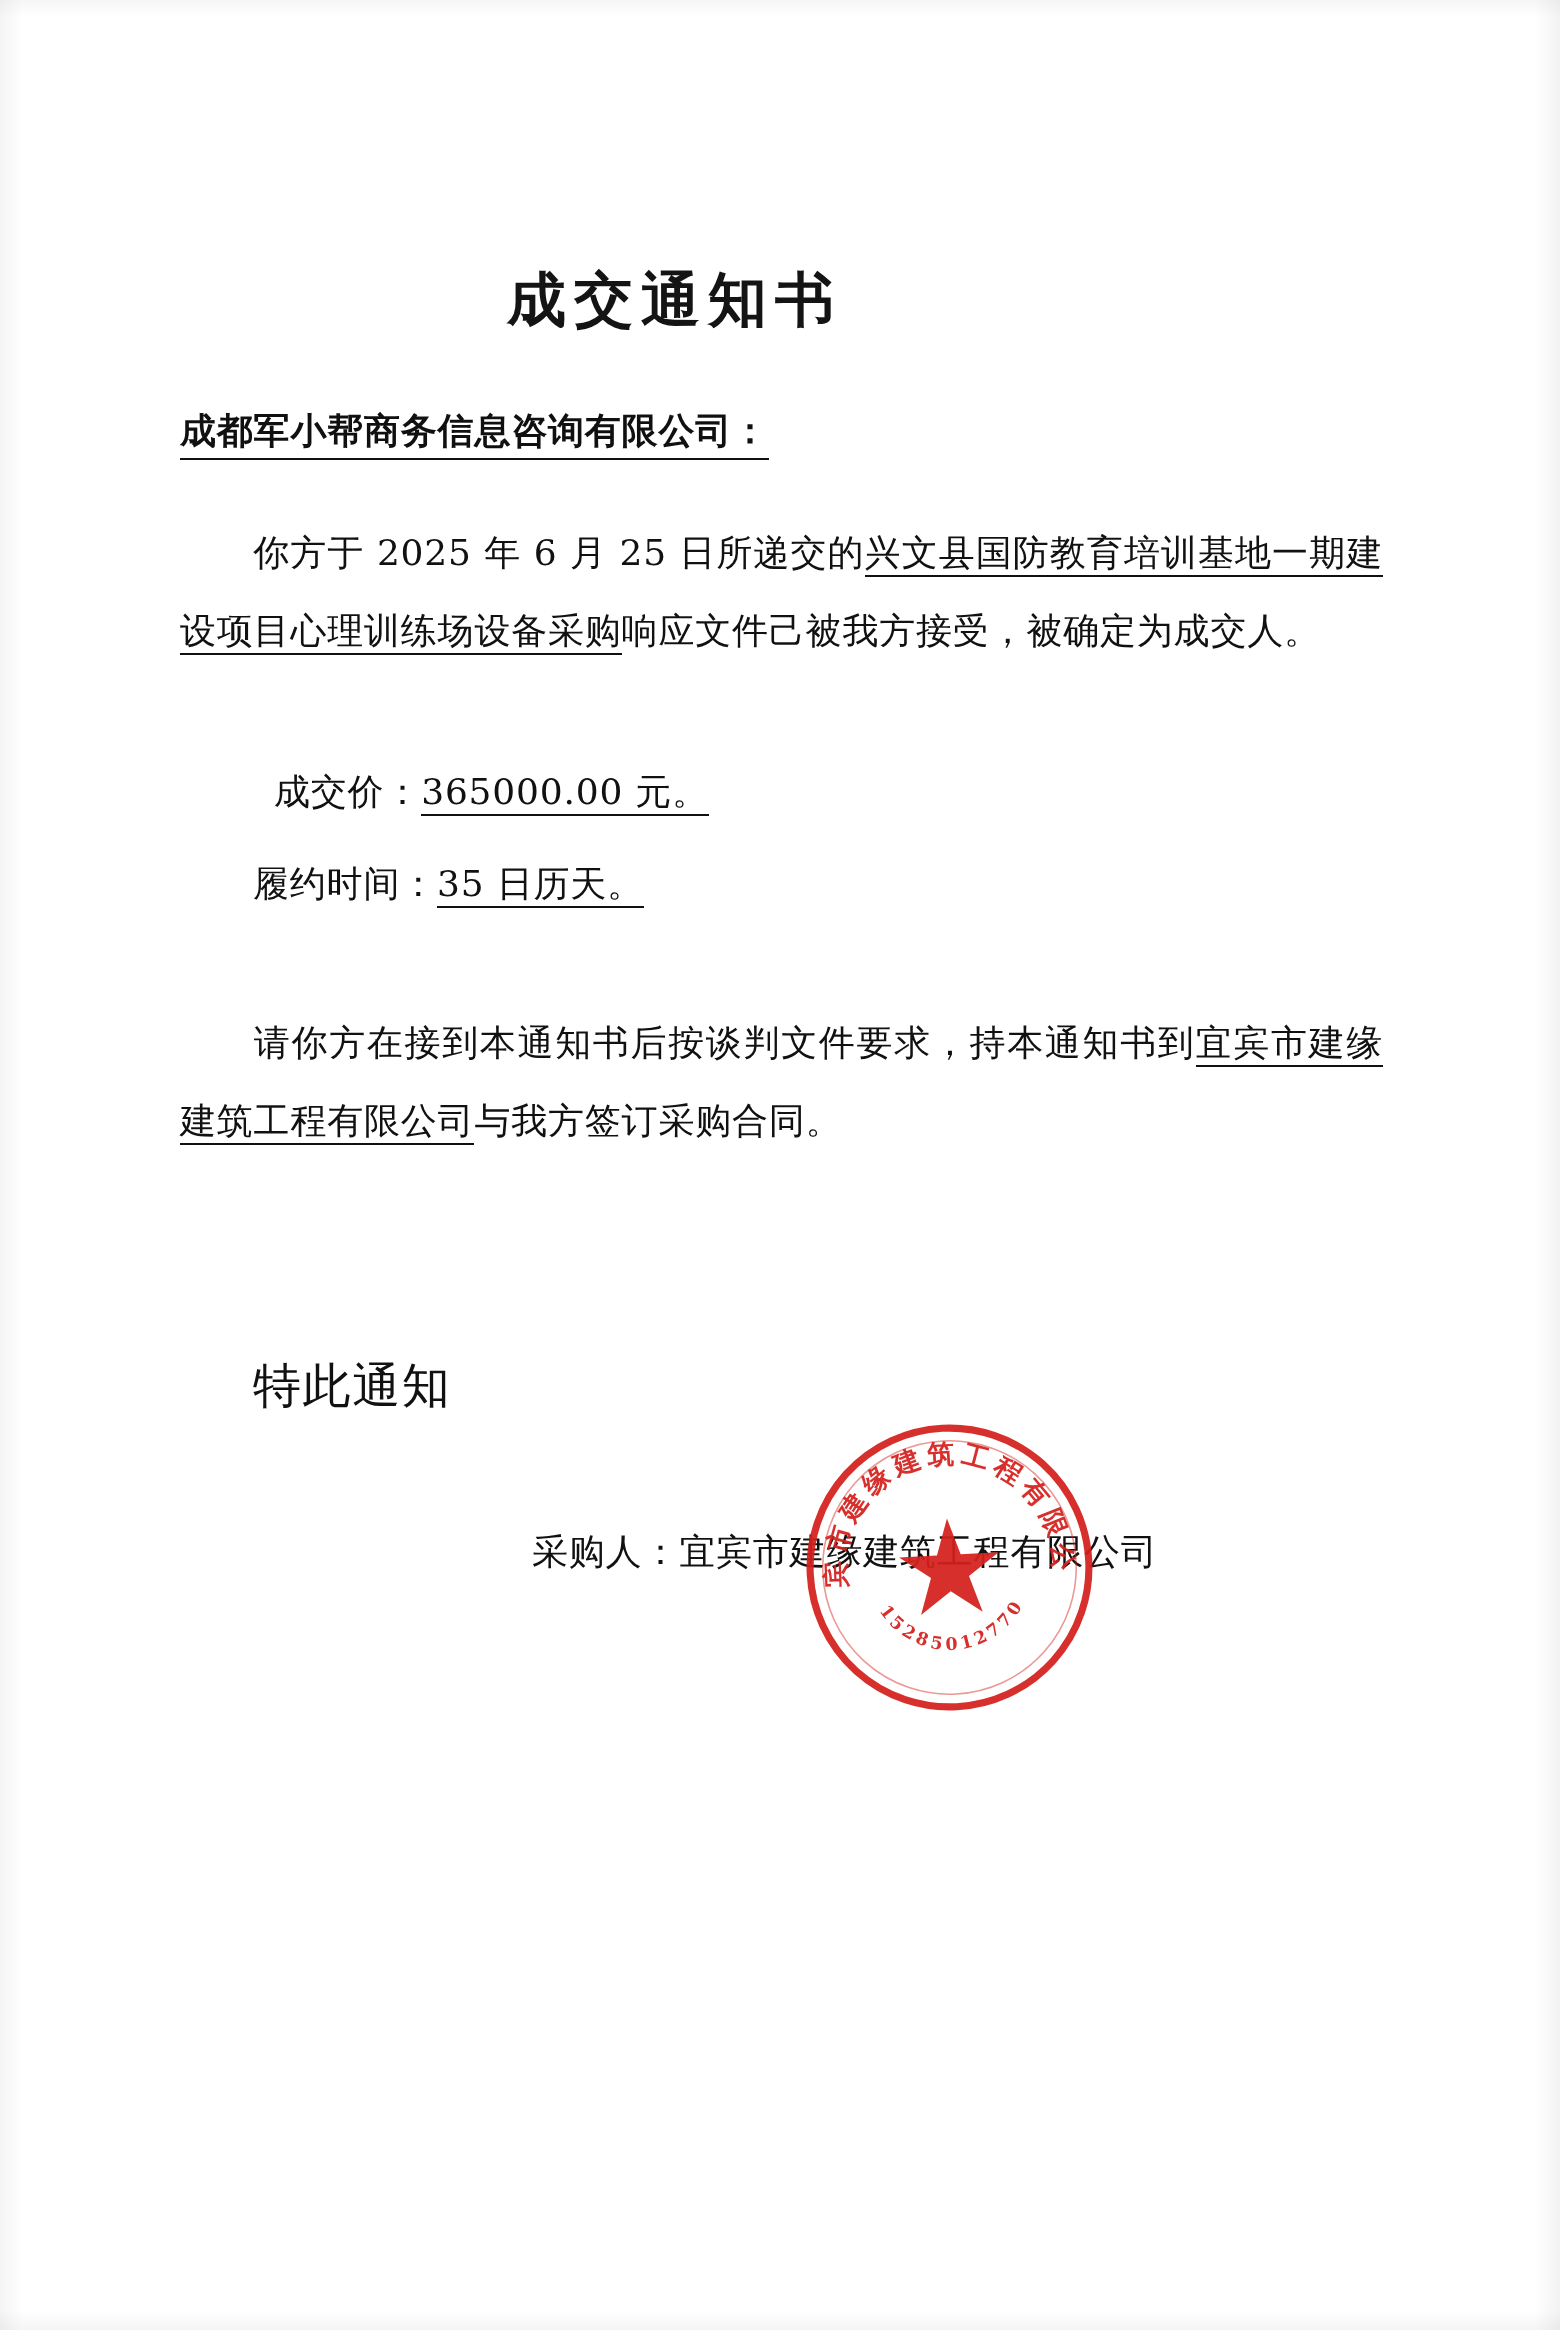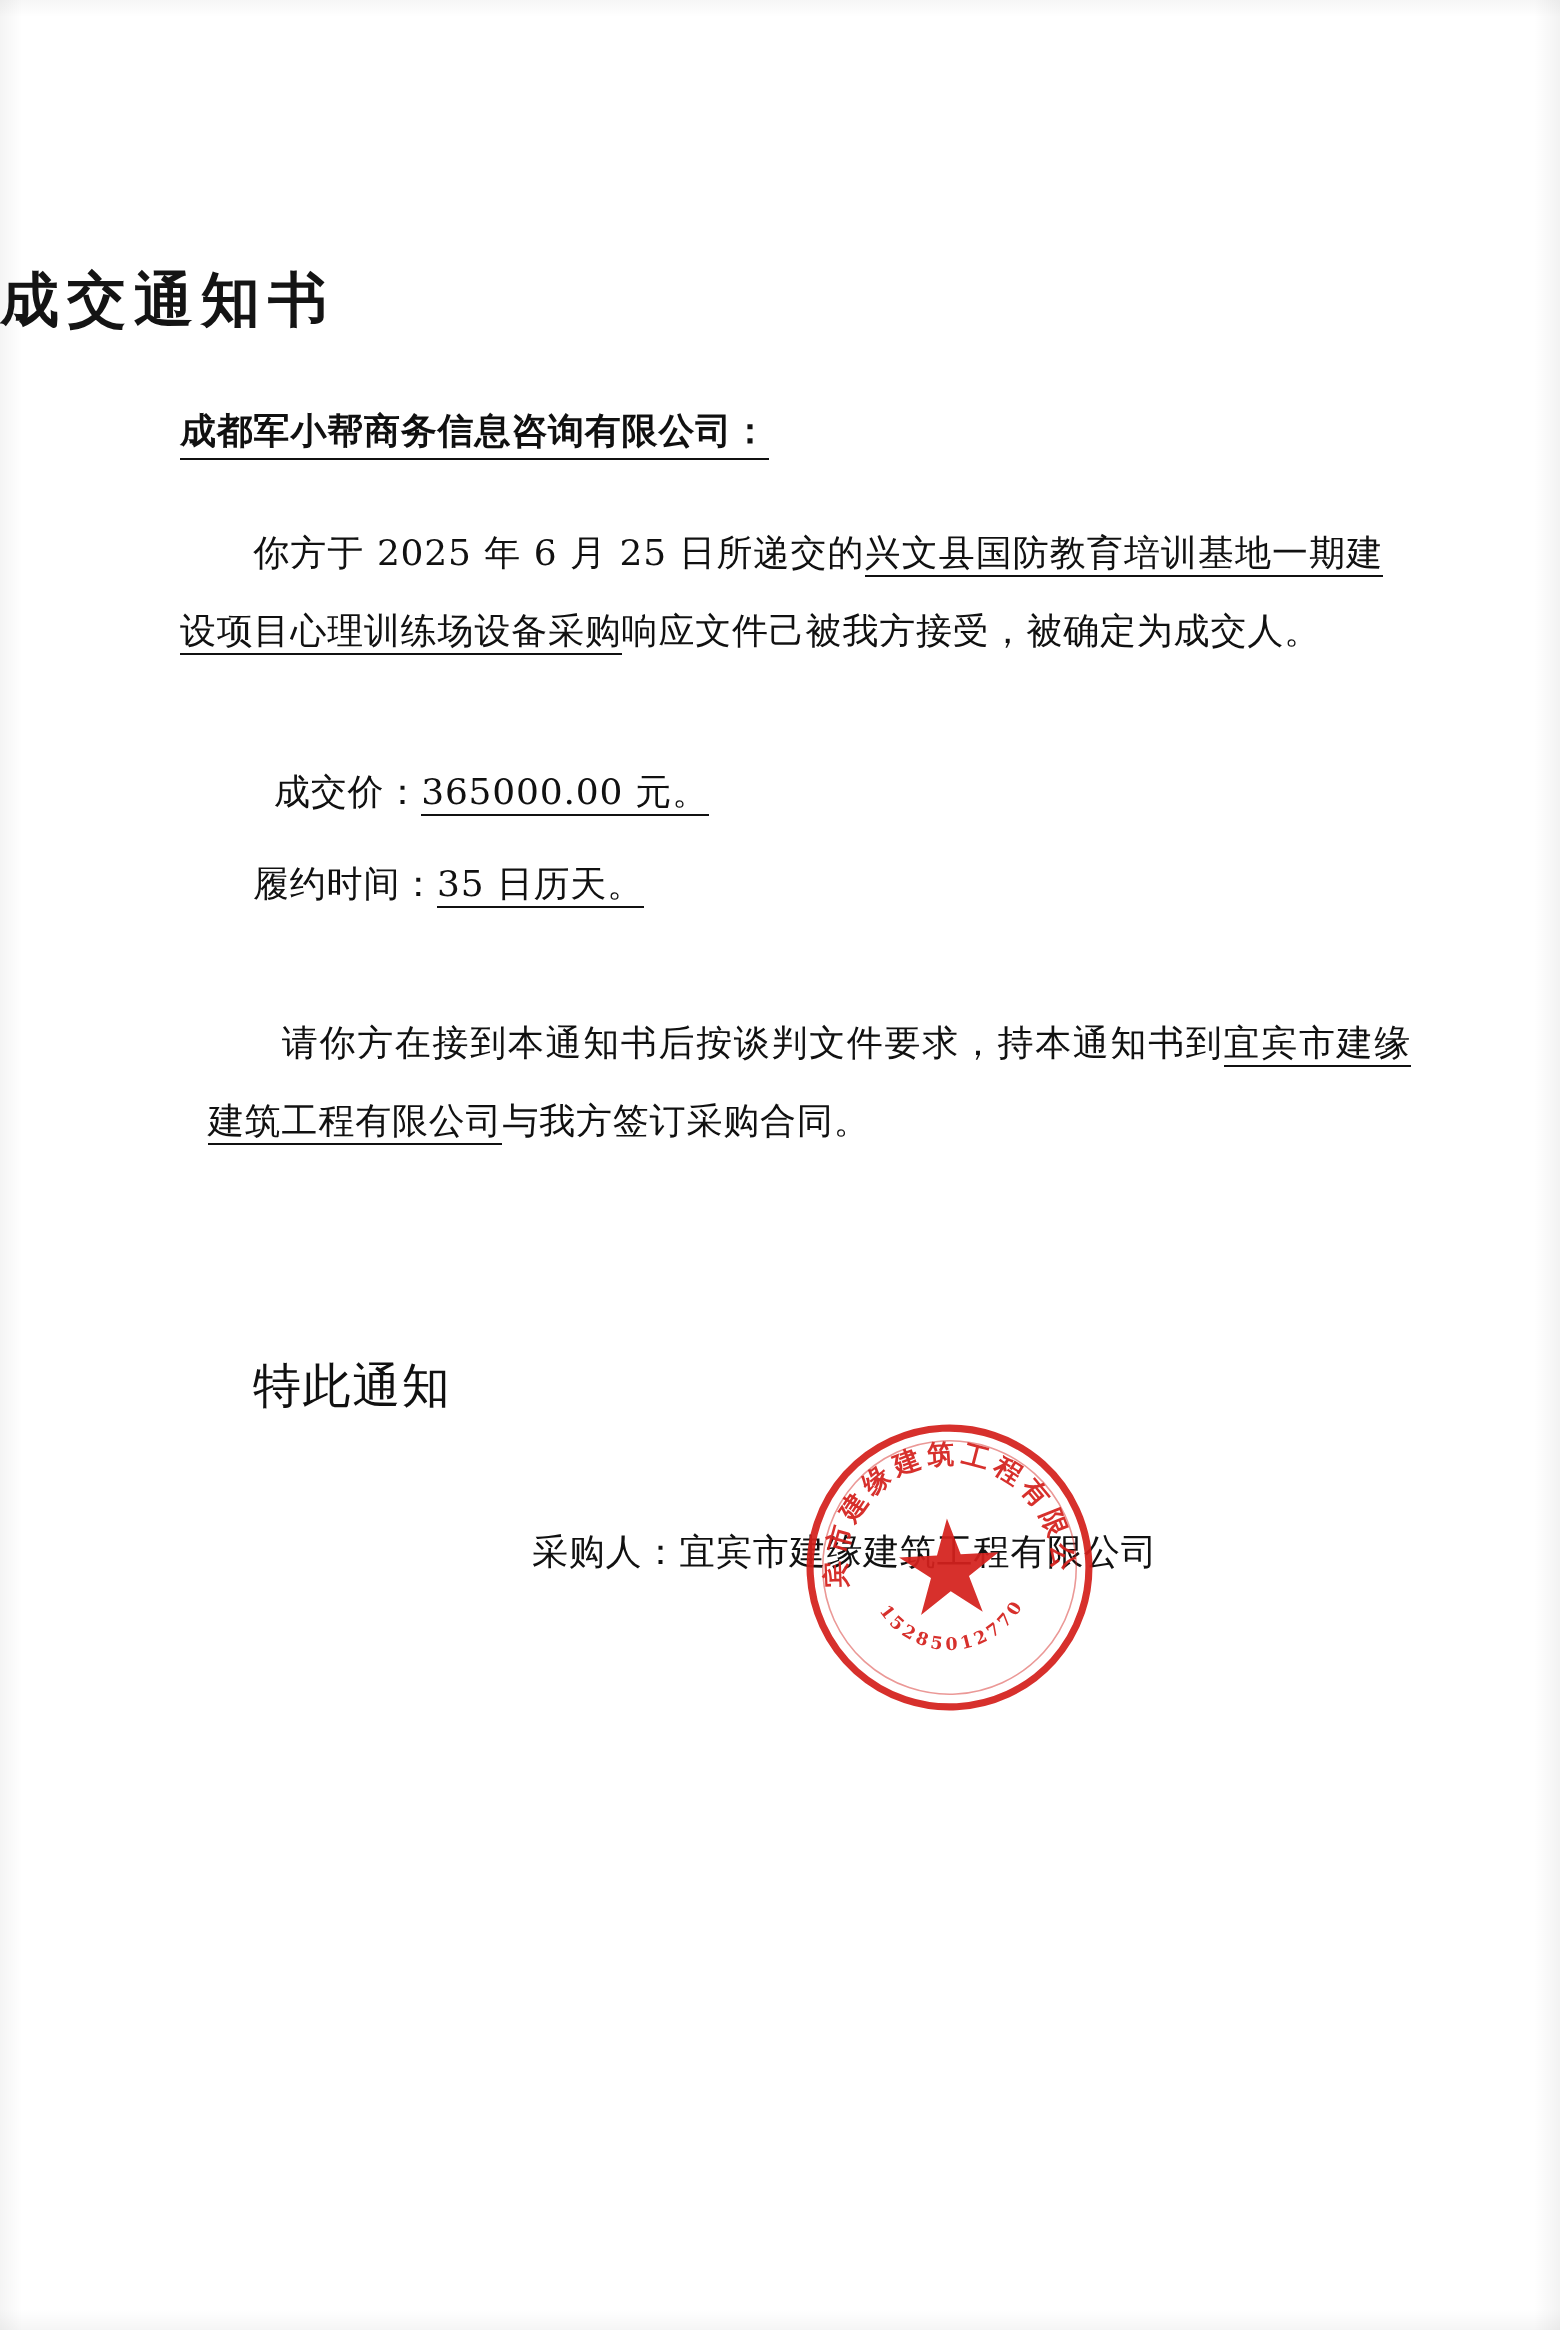--- a/index.html
+++ b/index.html
@@ -36,21 +36,21 @@
     left: 0;
     top: 0;
     width: 1561px;
     height: 2330px;
   }
   .doc-title {
     position: absolute;
     top: 261px;
     left: 0;
     width: 1349px;
-    text-align: left;
+    text-align: center;
     font-size: 59px;
     font-weight: bold;
     letter-spacing: 8px;
     color: #141414;
     font-family: "DejaVu Serif", "Liberation Serif", serif;
   }
   .addressee {
     position: absolute;
     top: 408px;
     left: 180px;
@@ -88,21 +88,20 @@
     font-size: 36px;
     color: #111;
     letter-spacing: 0.8px;
   }
   .li-price { top: 768px; left: 253px; margin-left: 21px; }
   .li-term  { top: 860px; left: 253px; }
   .p-second {
     top: 1004px;
     left: 180px;
     width: 1203px;
-    margin-left: 28px;
   }
   .notice-line {
     position: absolute;
     top: 1354px;
     left: 253px;
     font-size: 48px;
     color: #111;
     letter-spacing: 1.6px;
   }
   .buyer-line {

